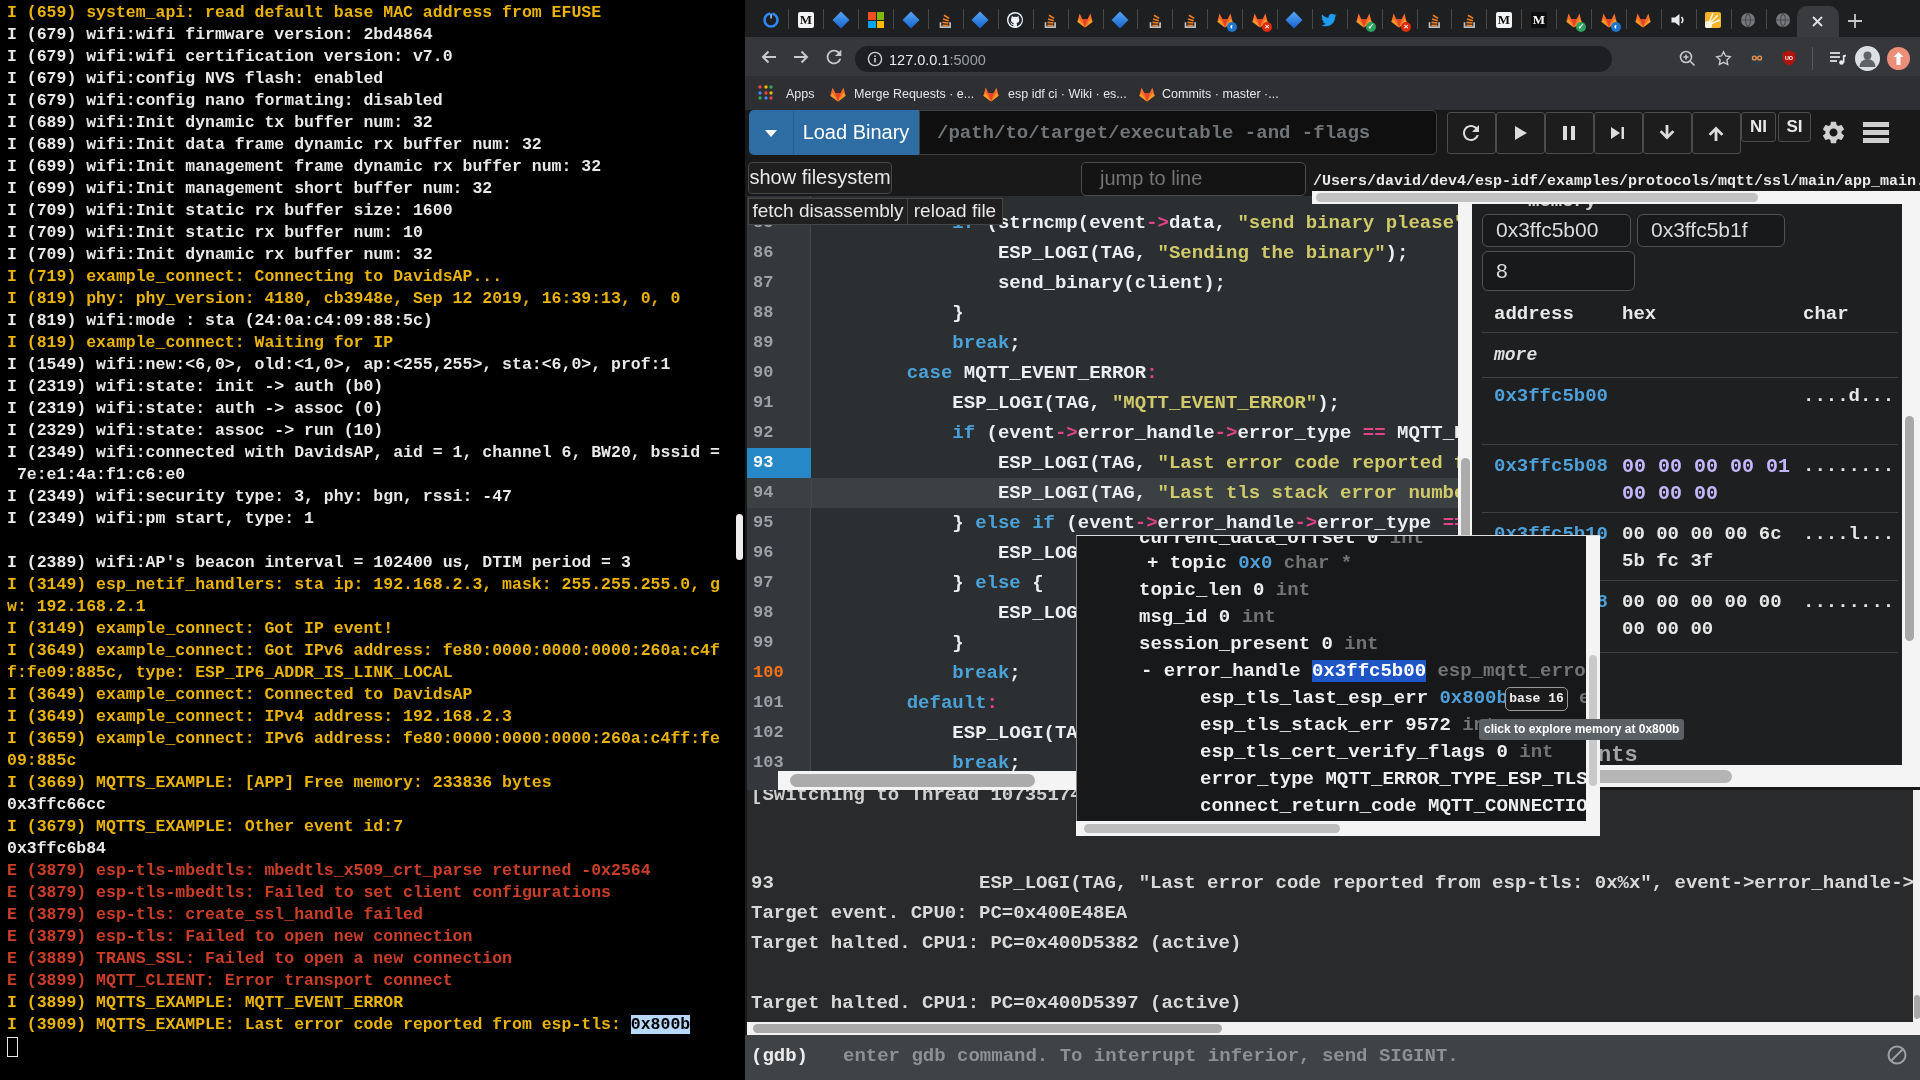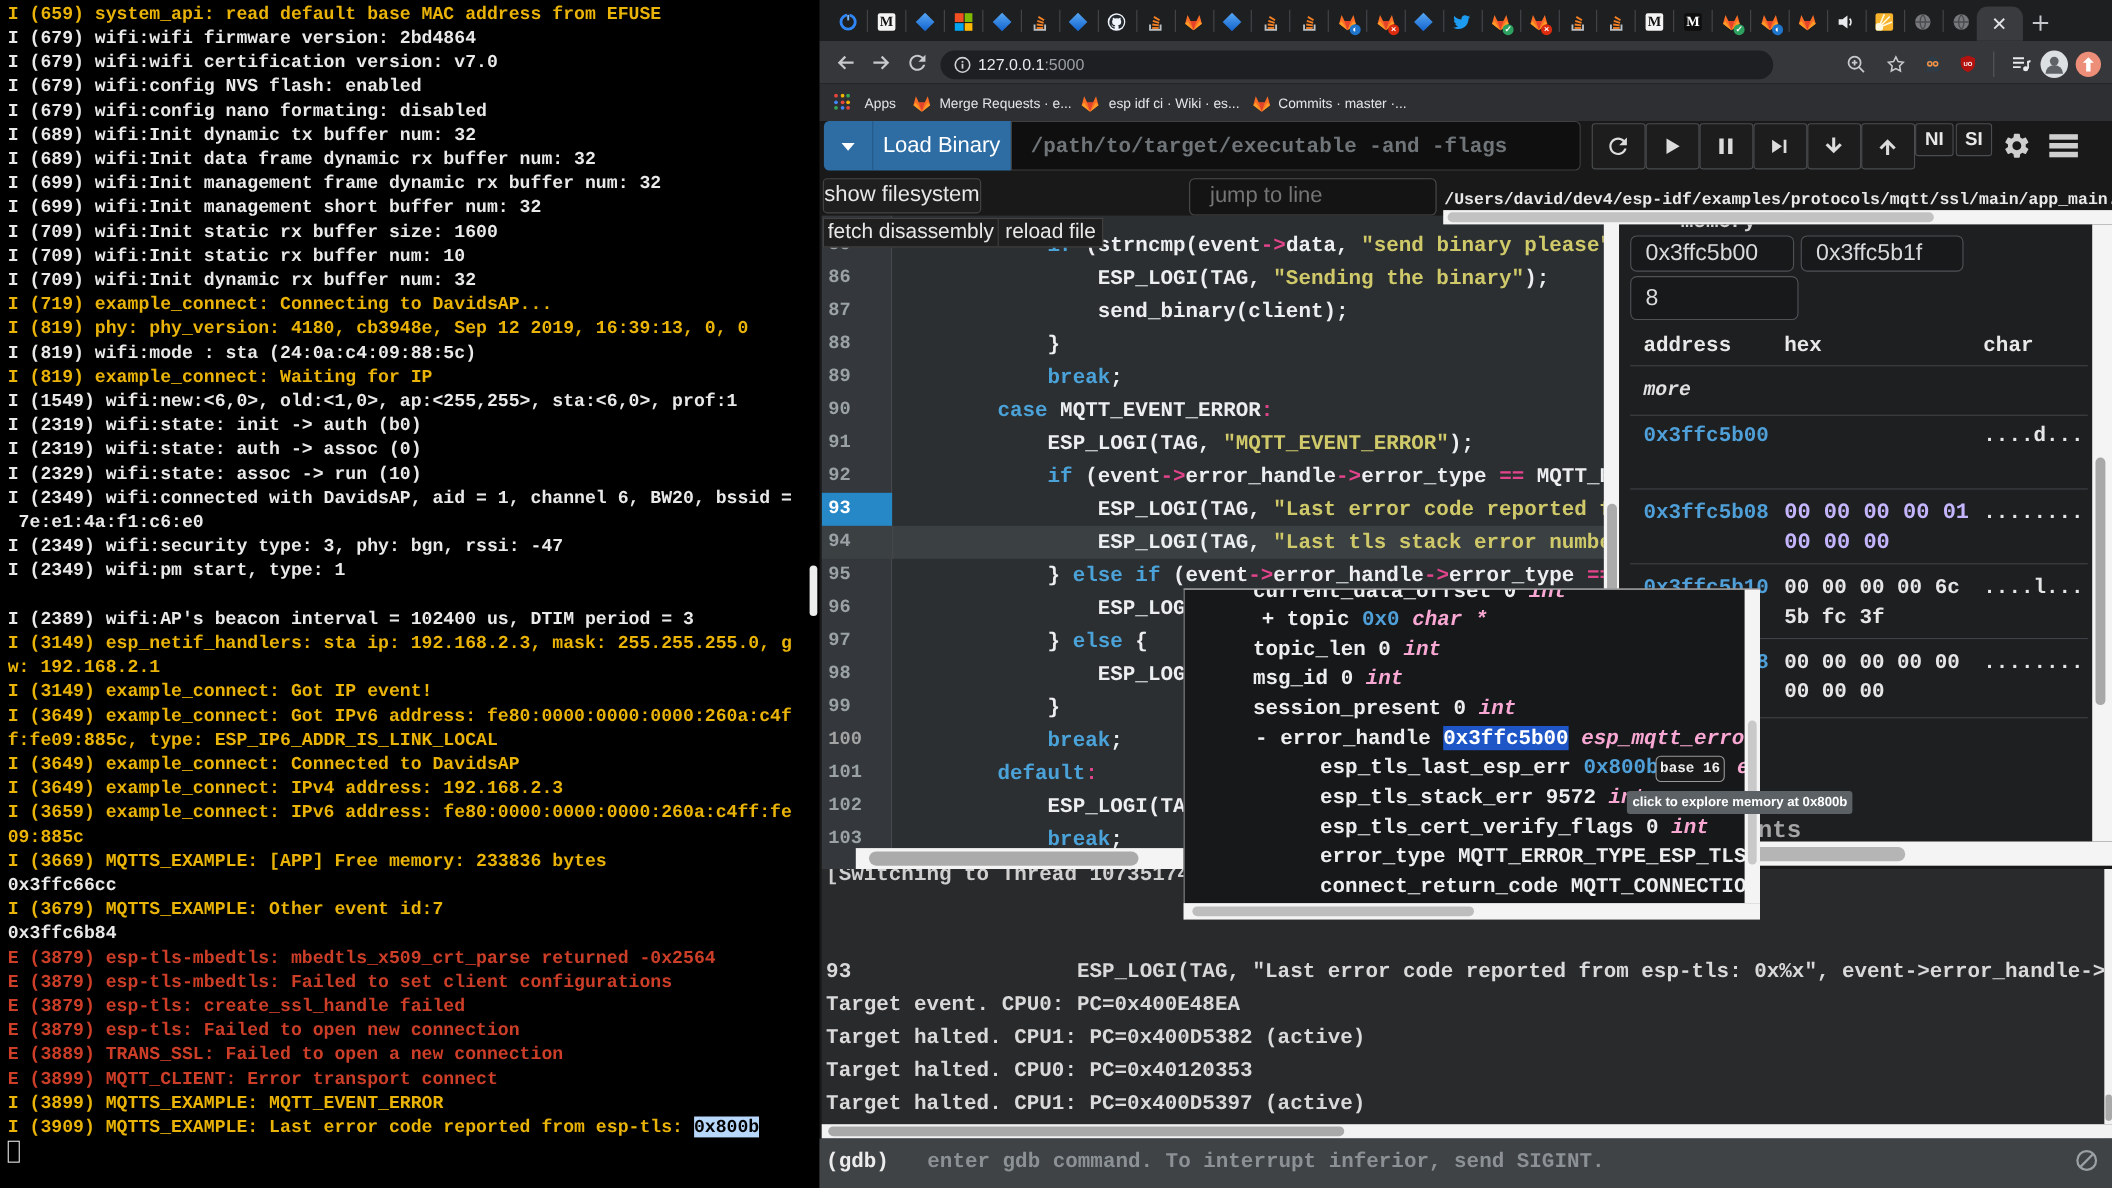--- a/index.html
+++ b/index.html
@@ -4,21 +4,21 @@
 body{width:1920px;height:1080px;overflow:hidden;background:#000;position:relative;
  font-family:"Liberation Sans",sans-serif}
 .a{position:absolute}
 .m{font-family:"Liberation Mono",monospace;font-weight:700}
 .i{font-style:italic}
 pre{font-family:"Liberation Mono",monospace;font-weight:700}
 .g{color:#eab308}.w{color:#e9e9e9}.r{color:#cd3e28}
 .sel{background:#b7d7fb;color:#000}
 .kw{color:#4aa2d8}.st{color:#cfc96a}.op{color:#e2448c}.pl{color:#eceef0}
 .lnk{color:#4f9fd8}
-.typ{color:#f9a8d4;font-style:italic}
+.typ{color:#737373;}
 </style></head><body>
 <pre class="a" style="left:7px;top:2px;font-size:16.5px;line-height:22px"><span class="g">I (659) system_api: read default base MAC address from EFUSE</span>
 <span class="w">I (679) wifi:wifi firmware version: 2bd4864</span>
 <span class="w">I (679) wifi:wifi certification version: v7.0</span>
 <span class="w">I (679) wifi:config NVS flash: enabled</span>
 <span class="w">I (679) wifi:config nano formating: disabled</span>
 <span class="w">I (689) wifi:Init dynamic tx buffer num: 32</span>
 <span class="w">I (689) wifi:Init data frame dynamic rx buffer num: 32</span>
 <span class="w">I (699) wifi:Init management frame dynamic rx buffer num: 32</span>
 <span class="w">I (699) wifi:Init management short buffer num: 32</span>
@@ -397,21 +397,21 @@
 <span style="color:#9aa2a6">90</span>
 <span style="color:#9aa2a6">91</span>
 <span style="color:#9aa2a6">92</span>
 <span style="color:#fff">93</span>
 <span style="color:#9aa2a6">94</span>
 <span style="color:#9aa2a6">95</span>
 <span style="color:#9aa2a6">96</span>
 <span style="color:#9aa2a6">97</span>
 <span style="color:#9aa2a6">98</span>
 <span style="color:#9aa2a6">99</span>
-<span style="color:#a3a3a3">100</span>
+<span style="color:#f97316">100</span>
 <span style="color:#9aa2a6">101</span>
 <span style="color:#9aa2a6">102</span>
 <span style="color:#9aa2a6">103</span></pre>
 <pre class="pl" style="position:absolute;left:68.5px;top:12px;font-size:19px;line-height:30px">            <span class="kw">if</span> (strncmp(event<span class="op">-&gt;</span>data, <span class="st">"send binary please"</span>, eventdata_len)  0) {
                 ESP_LOGI(TAG, <span class="st">"Sending the binary"</span>);
                 send_binary(client);
             }
             <span class="kw">break</span>;
         <span class="kw">case</span> MQTT_EVENT_ERROR<span class="op">:</span>
             ESP_LOGI(TAG, <span class="st">"MQTT_EVENT_ERROR"</span>);
@@ -465,21 +465,20 @@
 </div>
 <div class="a" style="left:1472px;top:765px;width:448px;height:22px;background:#f4f4f4"></div>
 <div class="a" style="left:1480px;top:770px;width:252px;height:13px;background:#b5b5b5;border-radius:7px"></div>
 <div class="a" style="left:1902px;top:204px;width:18px;height:561px;background:#f4f4f4"></div>
 <div class="a" style="left:1905px;top:416px;width:9px;height:225px;background:#a8a8a8;border-radius:5px"></div>
 <div class="a m" style="left:747px;top:790px;width:1166px;height:245px;background:#292a2c;overflow:hidden;font-size:19px">
 <div style="position:absolute;left:4px;top:-6px;white-space:pre"><span style="color:#cfcfcf">[Switching to Thread 1073517444]</span></div>
 <div style="position:absolute;left:4px;top:82px;white-space:pre"><span style="color:#d9d9d9">93                  ESP_LOGI(TAG, "Last error code reported from esp-tls: 0x%x", event-&gt;error_handle-&gt;</span></div>
 <div style="position:absolute;left:4px;top:112px;white-space:pre"><span style="color:#d9d9d9">Target event. CPU0: PC=0x400E48EA</span></div>
 <div style="position:absolute;left:4px;top:142px;white-space:pre"><span style="color:#d9d9d9">Target halted. CPU1: PC=0x400D5382 (active)</span></div>
-<div style="position:absolute;left:4px;top:172px;white-space:pre"><span style="color:#d9d9d9">Target halted. CPU0: PC=0x40120353</span></div>
 <div style="position:absolute;left:4px;top:202px;white-space:pre"><span style="color:#d9d9d9">Target halted. CPU1: PC=0x400D5397 (active)</span></div>
 </div>
 <div class="a" style="left:747px;top:1022px;width:1173px;height:13px;background:#f2f2f2"></div>
 <div class="a" style="left:753px;top:1024px;width:469px;height:9px;background:#a9a9a9;border-radius:5px"></div>
 <div class="a" style="left:1913px;top:790px;width:7px;height:232px;background:#f2f2f2"></div>
 <div class="a" style="left:1913.5px;top:995px;width:6px;height:24px;background:#a9a9a9;border-radius:3px"></div>
 <div class="a" style="left:745px;top:1035px;width:1175px;height:45px;background:#3f4346"></div>
 <div class="a m" style="left:751px;top:1045px;font-size:19px;color:#ececec">(gdb)</div>
 <div class="a m" style="left:843px;top:1045px;font-size:19px;color:#8b9194">enter gdb command. To interrupt inferior, send SIGINT.</div>
 <svg class="a" style="left:1886px;top:1044px" width="22" height="22" viewBox="0 0 22 22">

